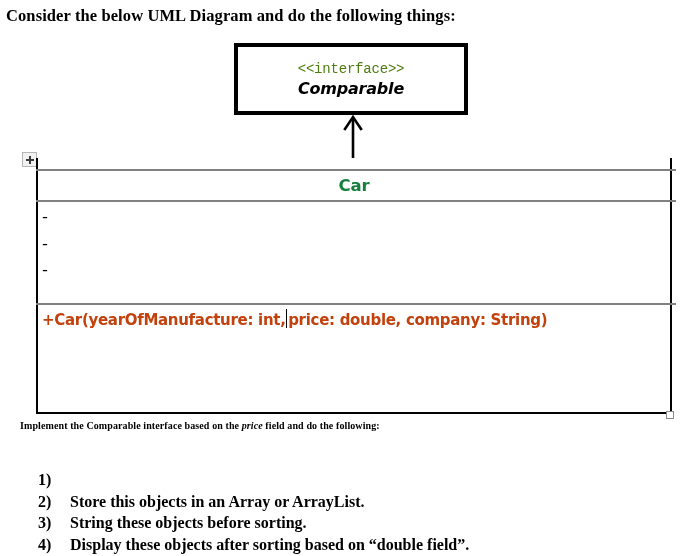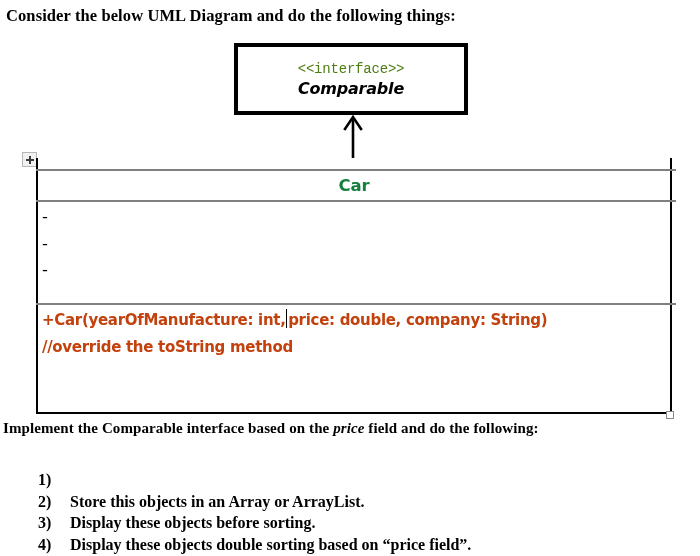--- a/index.html
+++ b/index.html
@@ -29,23 +29,23 @@
     font-size: 16.5px;
     color: #000000;
     white-space: nowrap;
     letter-spacing: 0.1px;
   }
   #heading-top {
     left: 6px;
     top: 6px;
   }
   #heading-implement {
-    left: 3px;
+    left: 20px;
     top: 420px;
-    font-size: 15px;
+    font-size: 10px;
   }
   .ital {
     font-style: italic;
   }
 
   
   #task-list {
     position: absolute;
     left: 38px;
     top: 469px;
@@ -285,43 +285,40 @@
       </div>
       <div class="attr-row">
         <span class="vis">-</span>
       </div>
     </div>
 
     <div id="car-methods">
       <div class="method-row">
         <span>+Car(yearOfManufacture: int,</span><span class="caret"></span><span>price: double, company: String)</span>
       </div>
-      <div class="method-row">
-        <span>//override the toString method</span>
-      </div>
     </div>
 
     <div id="canvas-resize-handle"></div>
   </div>
 
   <div class="doc-heading" id="heading-implement">
     <span>Implement the Comparable interface based on the </span><span class="ital">price</span><span> field and do the following:</span>
   </div>
 
   <ol id="task-list">
     <li>
       <span class="num">1)</span>
     </li>
     <li>
       <span class="num">2)</span>
       <span>Store this objects in an Array or ArrayList.</span>
     </li>
     <li>
       <span class="num">3)</span>
-      <span>Display these objects before sorting.</span>
+      <span>String these objects before sorting.</span>
     </li>
     <li>
       <span class="num">4)</span>
-      <span>Display these objects double sorting based on “price field”.</span>
+      <span>Display these objects after sorting based on “double field”.</span>
     </li>
   </ol>
 
 </div>
 
 </body></html>

